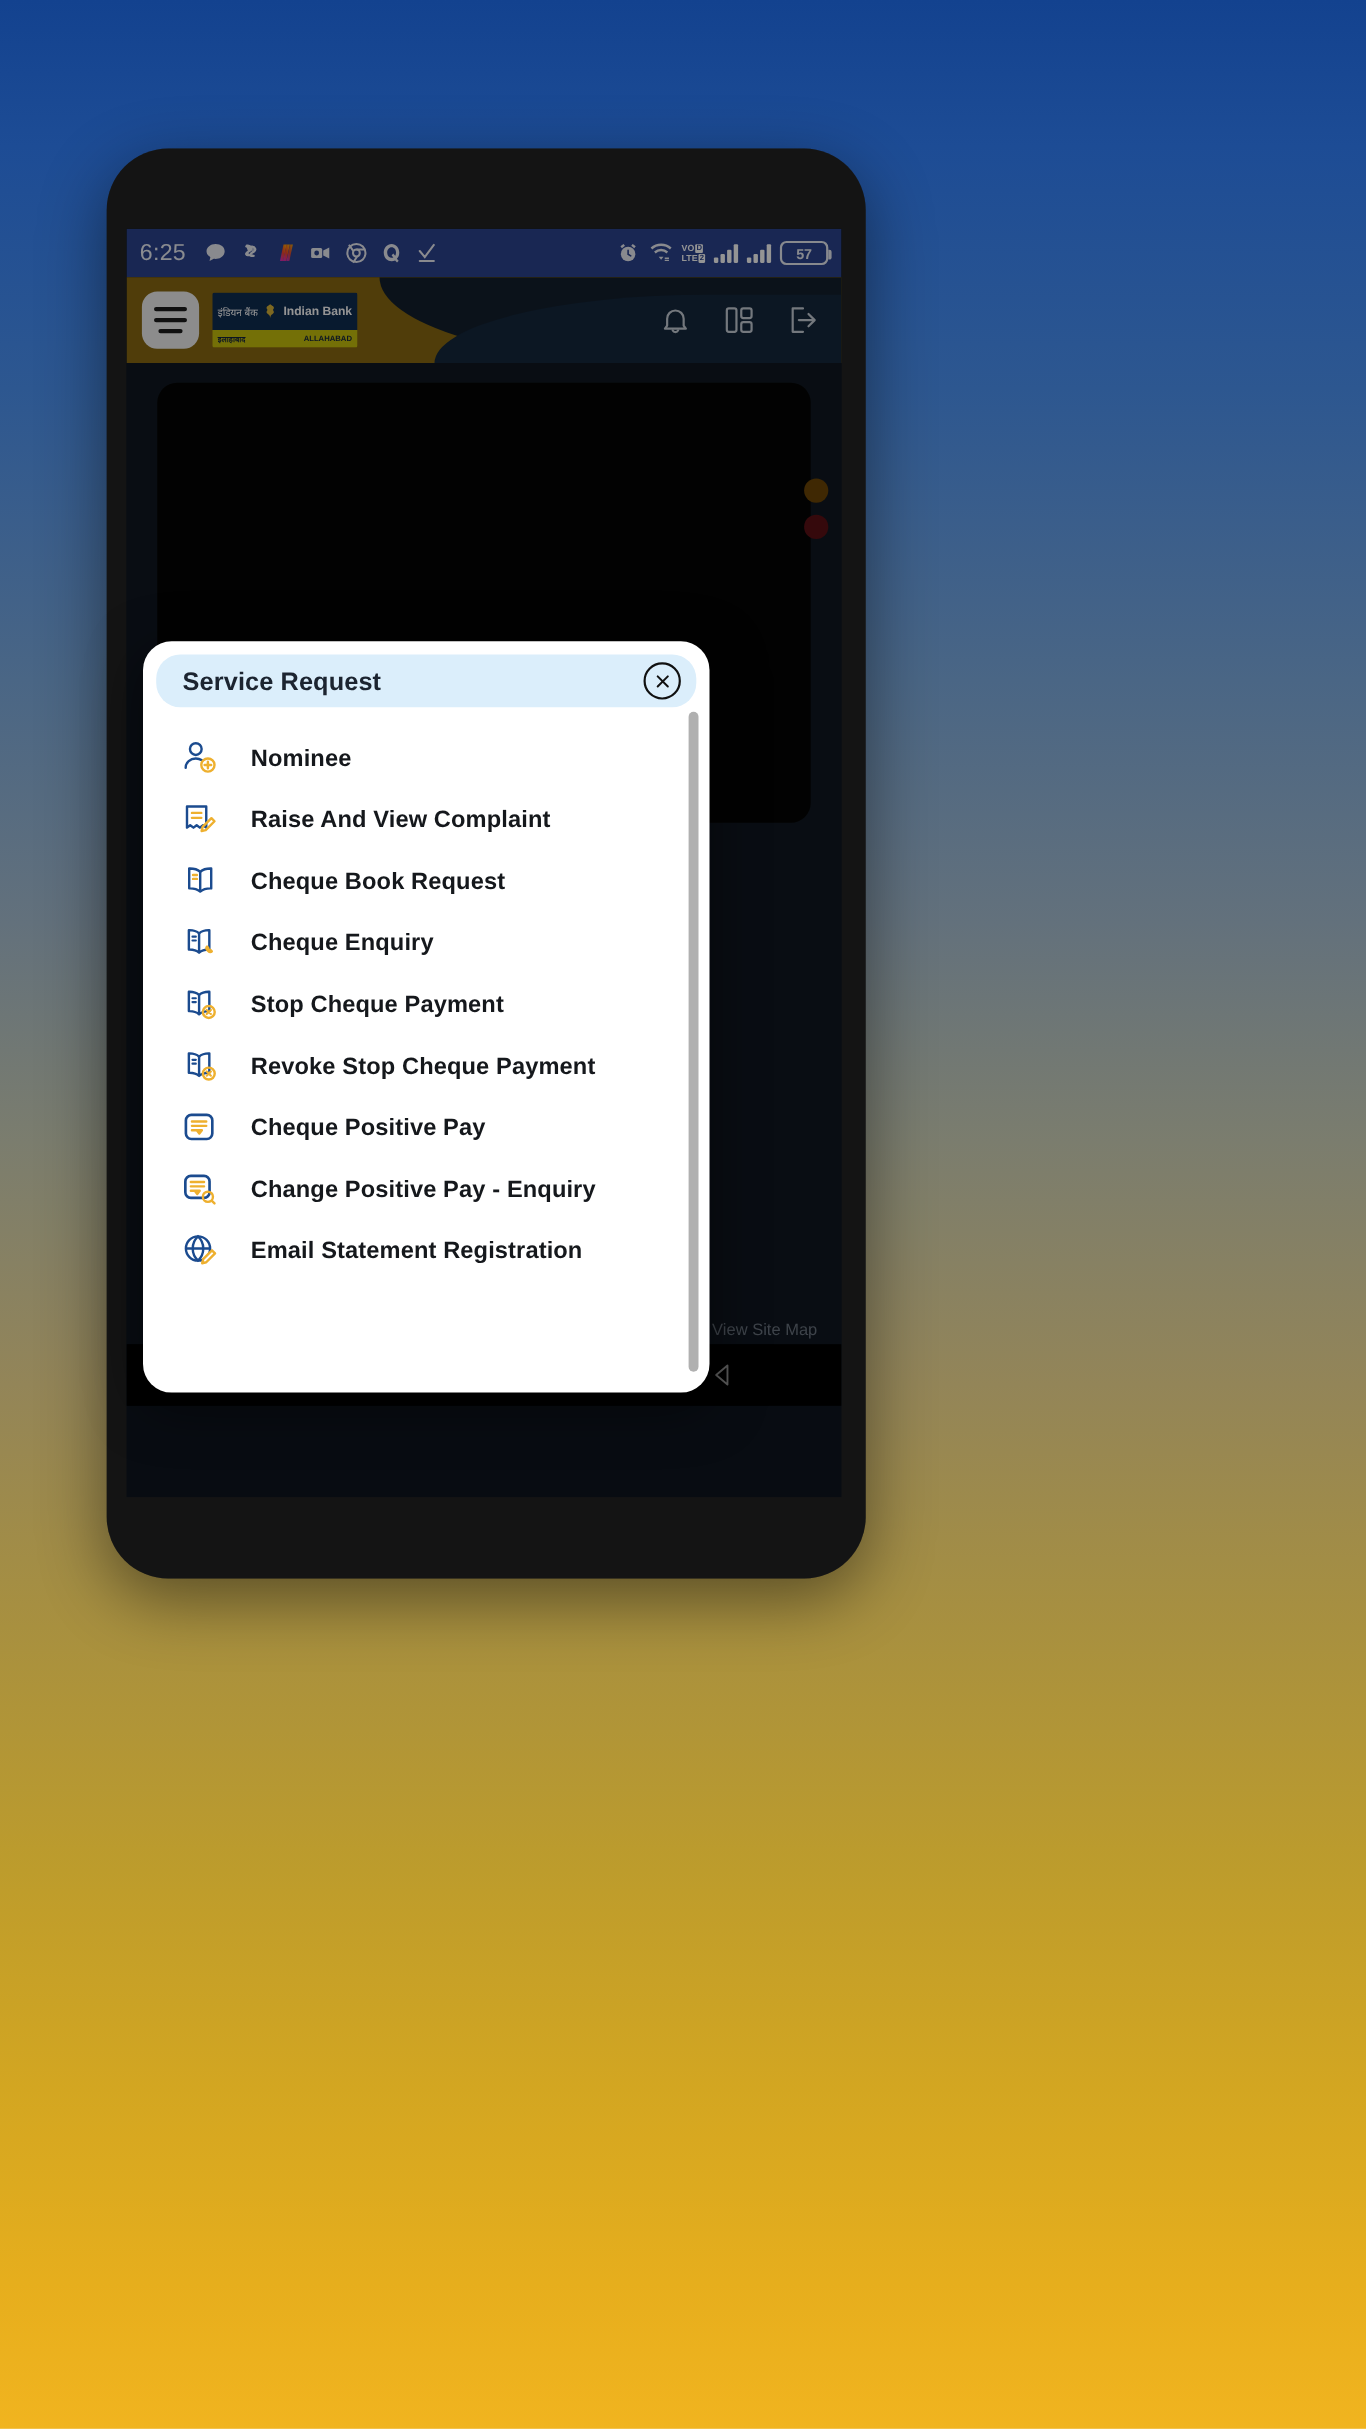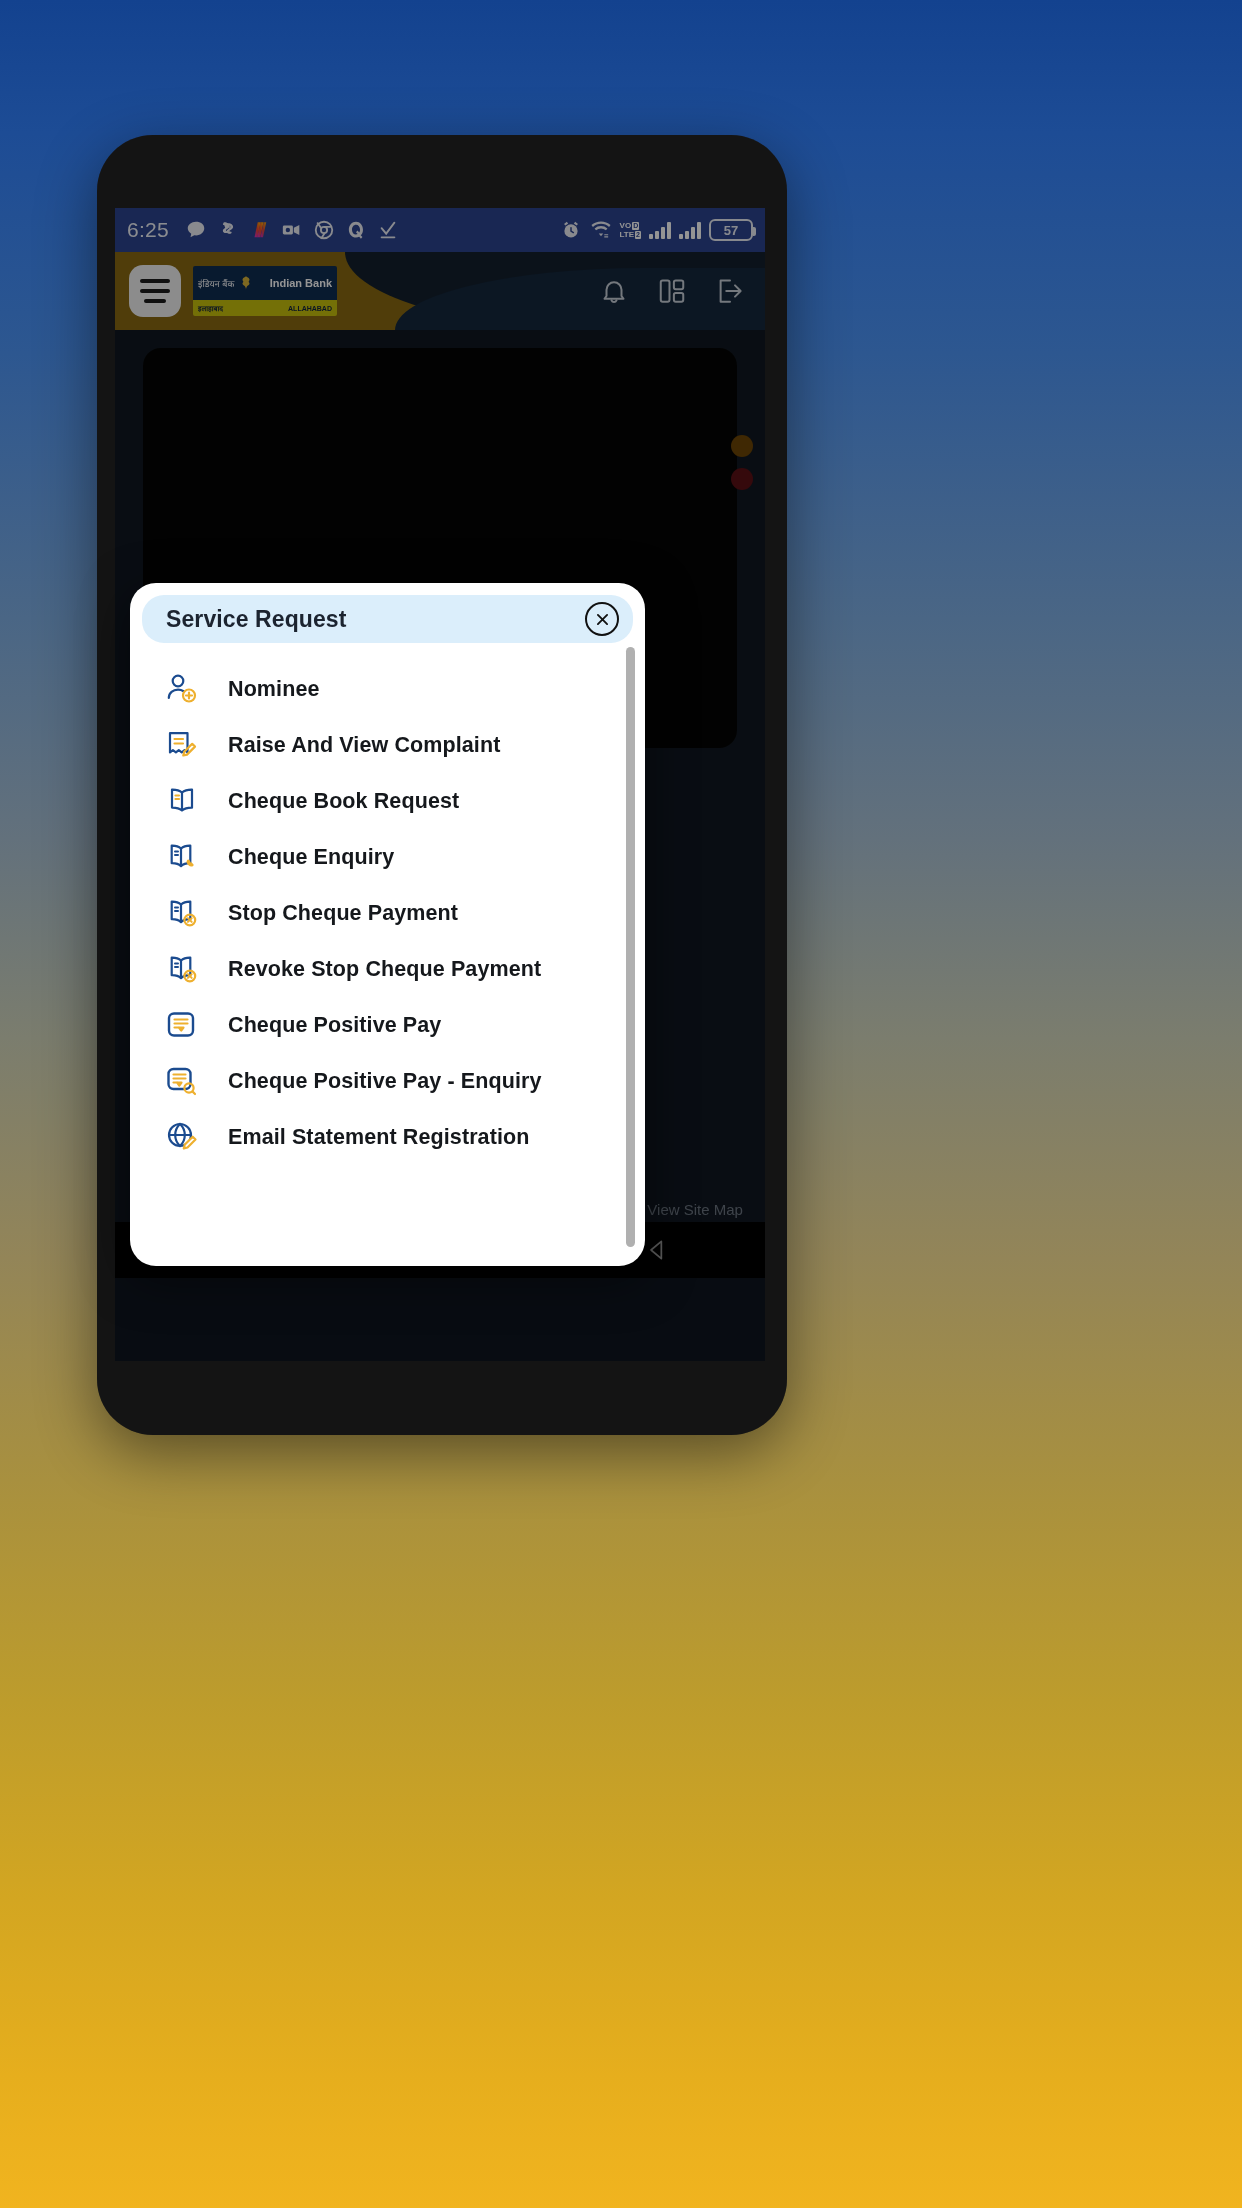--- a/index.html
+++ b/index.html
@@ -97,21 +97,21 @@
   #menu-button{
     width:52px; height:52px; border-radius:14px; background:#f2f2f2;
     display:flex; flex-direction:column; justify-content:center;
     align-items:center; gap:6px; flex:0 0 auto;
   }
   #menu-button i{ display:block; height:4px; background:#1c1c1c; border-radius:2px; }
   #menu-button i:nth-child(1){ width:30px; }
   #menu-button i:nth-child(2){ width:30px; }
   #menu-button i:nth-child(3){ width:22px; }
 
-  #bank-logo{ width:144px; flex:0 0 auto; border-radius:2px; overflow:hidden; }
+  #bank-logo{ width:132px; flex:0 0 auto; border-radius:2px; overflow:hidden; }
   .logo-top{
     background:#0f2d52; display:flex; align-items:center;
     padding:4px 5px; gap:4px; height:34px;
   }
   .logo-hi{ color:#fff; font-size:9px; white-space:nowrap; }
   .logo-en{ color:#fff; font-size:11px; font-weight:bold; white-space:nowrap; margin-left:auto;text-align:center;}
   .logo-emblem{ width:16px; height:16px; }
   .logo-bottom{
     background:#c9c10d; display:flex; align-items:center; justify-content:space-between;
     padding:2px 5px; height:16px;
@@ -449,21 +449,21 @@
       <div class="sr-label">Cheque Positive Pay</div>
     </div>
 
     <div class="sr-item">
       <svg class="sr-icon" viewBox="0 0 36 36" fill="none">
         <rect x="4.5" y="6" width="22" height="20" rx="5" stroke="#1b4b8f" stroke-width="2.4"></rect>
         <path d="M9.5 11.5h12M9.5 15.5h12M9.5 19.5h8l-2.2 3-2.2-3" stroke="#eeb02f" stroke-width="2.2" stroke-linecap="round" stroke-linejoin="round"></path>
         <circle cx="25" cy="25" r="4.6" stroke="#eeb02f" stroke-width="2.2"></circle>
         <path d="M28.4 28.4l2.6 2.6" stroke="#eeb02f" stroke-width="2.2" stroke-linecap="round"></path>
       </svg>
-      <div class="sr-label">Cheque Positive Pay - Enquiry</div>
+      <div class="sr-label">Change Positive Pay - Enquiry</div>
     </div>
 
     <div class="sr-item">
       <svg class="sr-icon" viewBox="0 0 36 36" fill="none">
         <circle cx="16" cy="16" r="11" stroke="#1b4b8f" stroke-width="2.2"></circle>
         <path d="M5 16h22M16 5c3.2 3 4.8 7 4.8 11s-1.6 8-4.8 11c-3.2-3-4.8-7-4.8-11S12.8 8 16 5z" stroke="#1b4b8f" stroke-width="2.2"></path>
         <path d="M31.5 20.5l-8 8-3.7.9.9-3.7 8-8z" stroke="#eeb02f" stroke-width="2.2" stroke-linejoin="round" fill="#fff"></path>
       </svg>
       <div class="sr-label">Email Statement Registration</div>
     </div>

